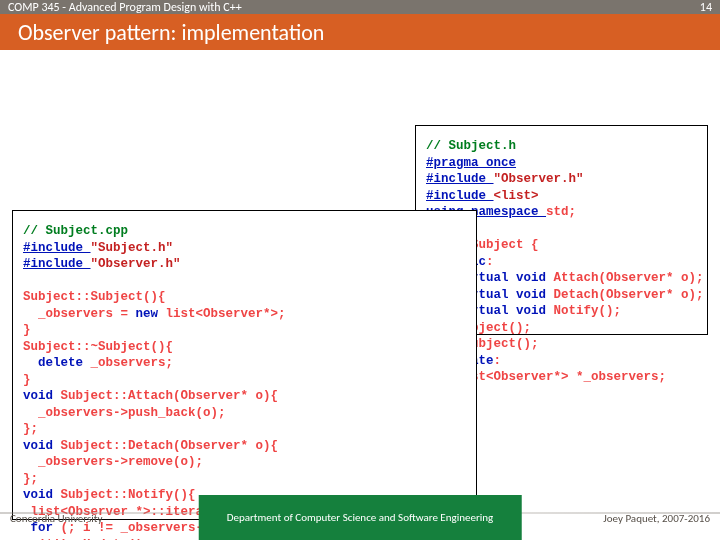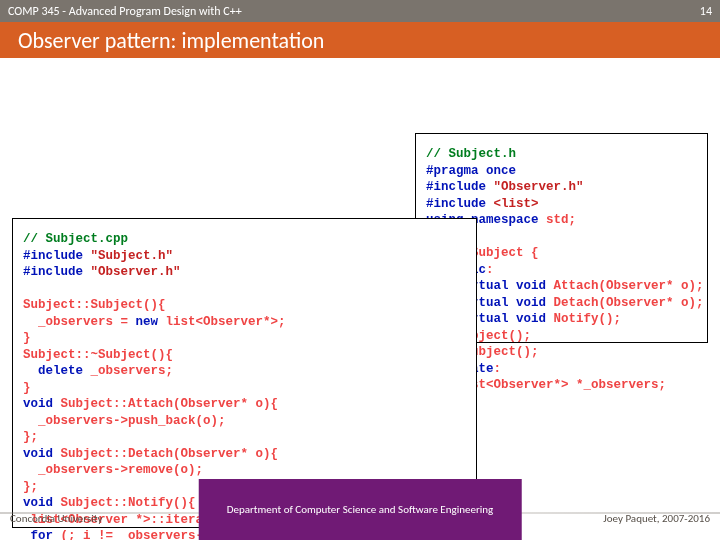--- a/index.html
+++ b/index.html
@@ -1,50 +1,50 @@
 <!DOCTYPE html>
 <html><head>
 <meta charset="utf-8">
 <style>
   * { margin: 0; padding: 0; box-sizing: border-box; }
   html, body { width: 720px; height: 540px; font-family: Calibri, Arial, sans-serif; background: #fff; }
   .slide { width: 720px; height: 540px; position: relative; background: #fff; }
-  .topbar { width: 100%; height: 22px; background: #7a746d; display: flex; align-items: center; padding: 0 8px; }
+  .topbar { width: 100%; height: 14px; background: #7a746d; display: flex; align-items: center; padding: 0 8px; }
   .topbar-left { color: #fff; font-size: 12px; flex: 1; }
   .topbar-right { color: #fff; font-size: 12px; }
   .titlebar { width: 100%; height: 36px; background: #d75f23; display: flex; align-items: center; padding: 8px 18px; }
   .titlebar h1 { color: #fff; font-weight: 300; font-size: 22px; }
   .content { position: relative; width: 100%; }
   .codebox {
     position: absolute;
     border: 1px solid #000;
     background: #fff;
     padding: 12px 10px;
     font-family: "Courier New", monospace;
     font-size: 12.5px;
     line-height: 1.32;
     white-space: pre;
   }
   .codebox .line span { display: inline; }
   .c-comment { color: #007d1f; font-weight: bold; }
-  .c-pp { color: #0012b8; font-weight: bold; }
+  .c-pp { color: #0012b8; font-weight: bold; text-decoration: underline; }
   .c-str { color: #c42121; font-weight: bold; }
   .c-kw { color: #0012b8; font-weight: bold; }
   .c-plain { color: #ef4444; font-weight: bold; }
   .box-cpp { left: 12px; top: 160px; width: 465px; height: 310px; }
   .box-h { left: 415px; top: 75px; width: 293px; height: 210px; }
   .footer {
     position: absolute; bottom: 0; left: 0; width: 100%; height: 44px;
     display: flex; align-items: center; justify-content: space-between;
     padding: 0 10px;
   }
   .footer .foot-left, .footer .foot-right { color: #575049; font-size: 11px; }
   .footer .foot-center {
     position: absolute; left: 50%; transform: translateX(-50%); bottom: 0;
-    background: #701a75; color: #fff; font-size: 11px; padding: 24px 28px;
+    background: #15803d; color: #fff; font-size: 11px; padding: 16px 28px;
   }
   .footer .gradbar {
     position: absolute; left: 0; bottom: 26px; width: 100%; height: 2px;
     background: linear-gradient(to right, #7a746d, #cbc6bf 50%, #7a746d);
     opacity: 0.35;
   }
 </style>
 </head>
 <body>
 

